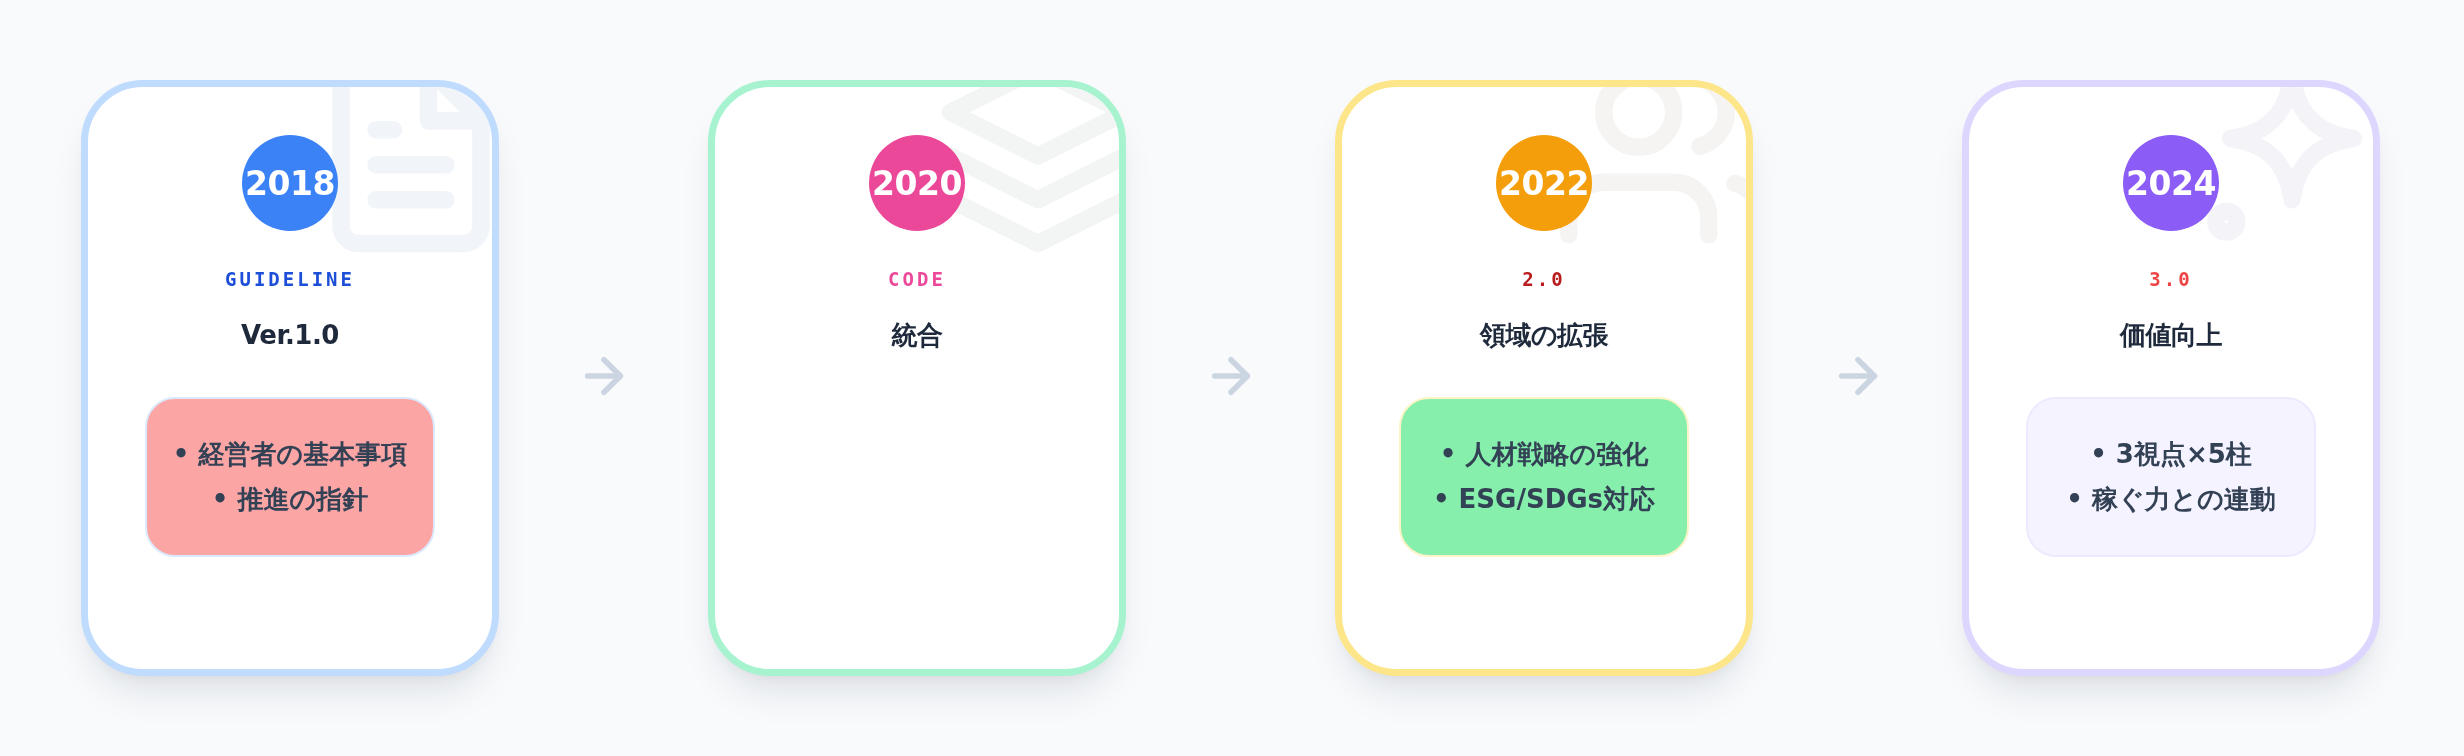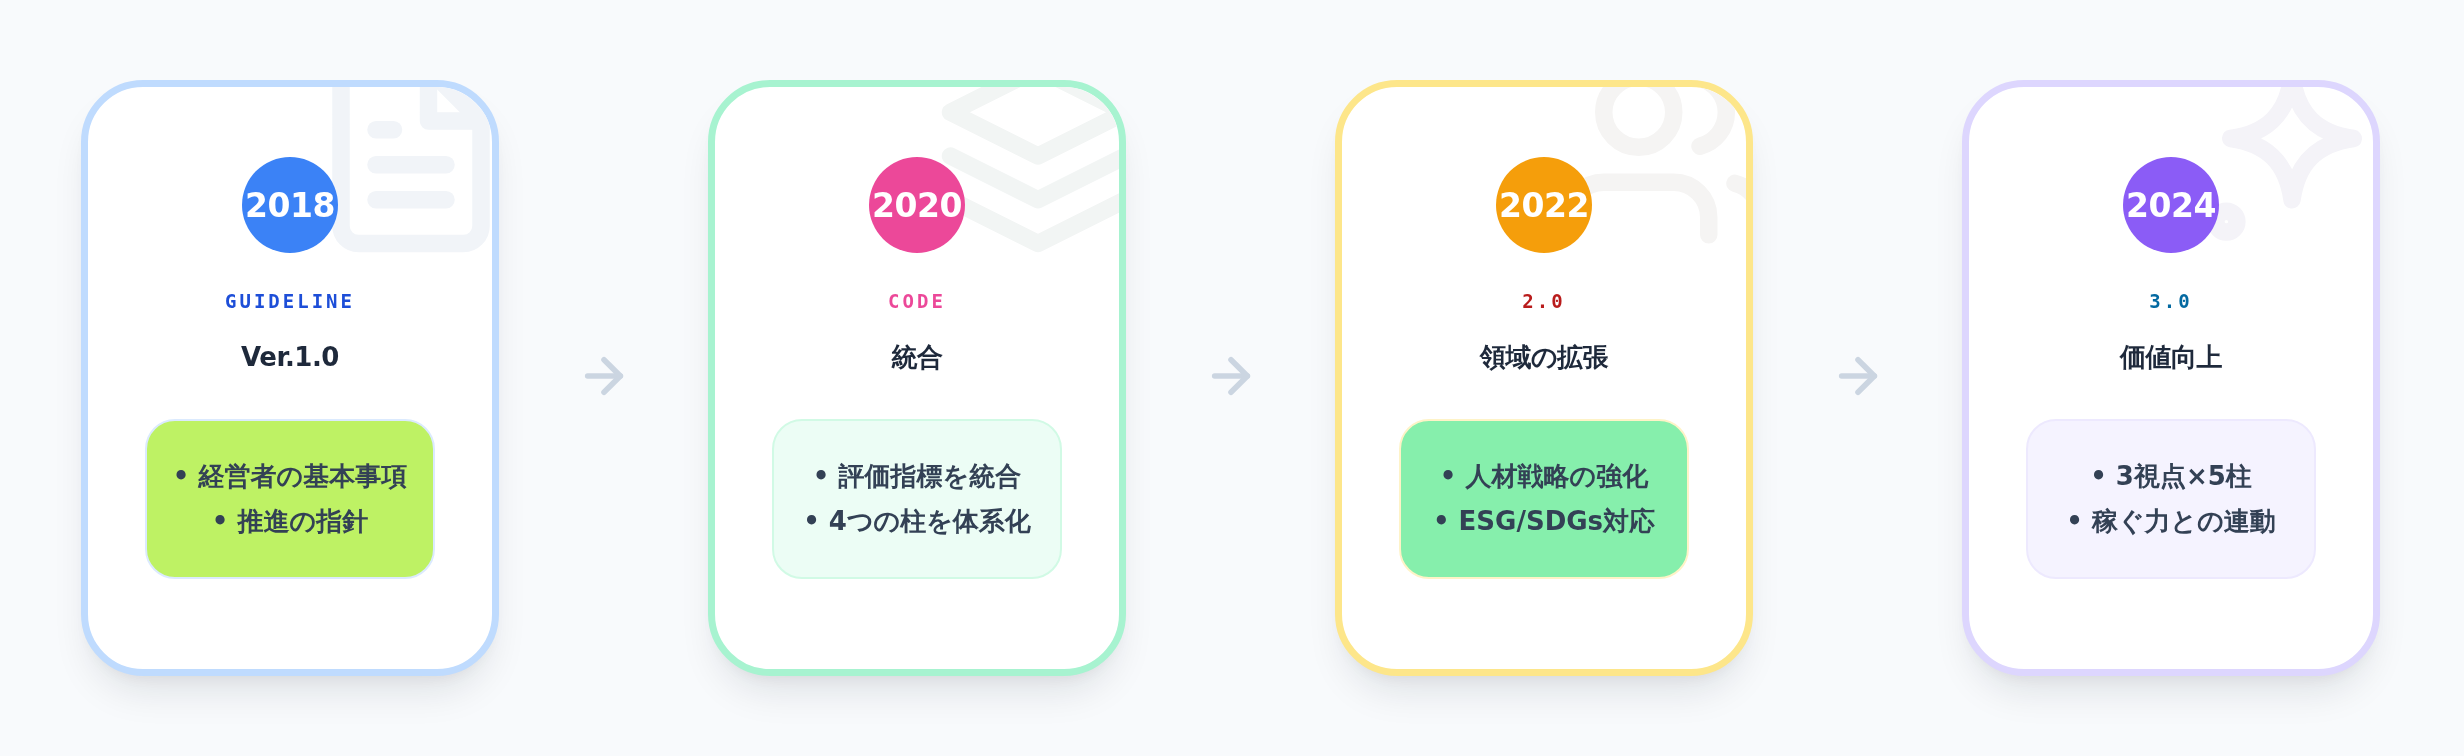--- a/index.html
+++ b/index.html
@@ -48,21 +48,21 @@
     stroke: currentColor;
     stroke-width: 2;
     stroke-linecap: round;
     stroke-linejoin: round;
   }
   .card-inner {
     position: relative;
     display: flex;
     flex-direction: column;
     align-items: center;
-    padding-top: 70px;
+    padding-top: 48px;
   }
   .year {
     width: 96px;
     height: 96px;
     border-radius: 50%;
     display: flex;
     align-items: center;
     justify-content: center;
     color: #ffffff;
     font-weight: bold;
@@ -130,23 +130,23 @@
   .card.violet { border-color: #ddd6fe; }
 
   .card.blue .year   { background: #3b82f6; }
   .card.green .year  { background: #ec4899; }
   .card.amber .year  { background: #f59e0b; }
   .card.violet .year { background: #8b5cf6; }
 
   .card.blue .tag   { color: #1d4ed8; }
   .card.green .tag  { color: #ec4899; }
   .card.amber .tag  { color: #b91c1c; }
-  .card.violet .tag { color: #0369a1; }
-
-  .card.blue .bullets   { background: #bef264; border-color: #dbeafe; }
+  .card.violet .tag { color: #ef4444; }
+
+  .card.blue .bullets   { background: #fca5a5; border-color: #dbeafe; }
   .card.green .bullets  { background: #ecfdf5; border-color: #d1fae5; }
   .card.amber .bullets  { background: #86efac; border-color: #fef3c7; }
   .card.violet .bullets { background: #f5f3ff; border-color: #ede9fe; }
 
   .card.blue .bg-icon   { color: #f1f4f8; }
   .card.green .bg-icon  { color: #f2f5f4; }
   .card.amber .bg-icon  { color: #f5f4f3; }
   .card.violet .bg-icon { color: #f4f3f8; }
 </style>
 </head>
@@ -187,24 +187,20 @@
       <svg viewBox="0 0 24 24">
         <polygon points="12 2 2 7 12 12 22 7 12 2"></polygon>
         <polyline points="2 17 12 22 22 17"></polyline>
         <polyline points="2 12 12 17 22 12"></polyline>
       </svg>
     </div>
     <div class="card-inner">
       <div class="year">2020</div>
       <div class="tag">CODE</div>
       <div class="title">統合</div>
-      <div class="bullets">
-        <span class="bullet-line">• 評価指標を統合</span>
-        <span class="bullet-line">• 4つの柱を体系化</span>
-      </div>
     </div>
   </div>
 
   <div class="arrow">
     <svg viewBox="0 0 24 24">
       <line x1="5" y1="12" x2="19" y2="12"></line>
       <polyline points="12 5 19 12 12 19"></polyline>
     </svg>
   </div>
 

